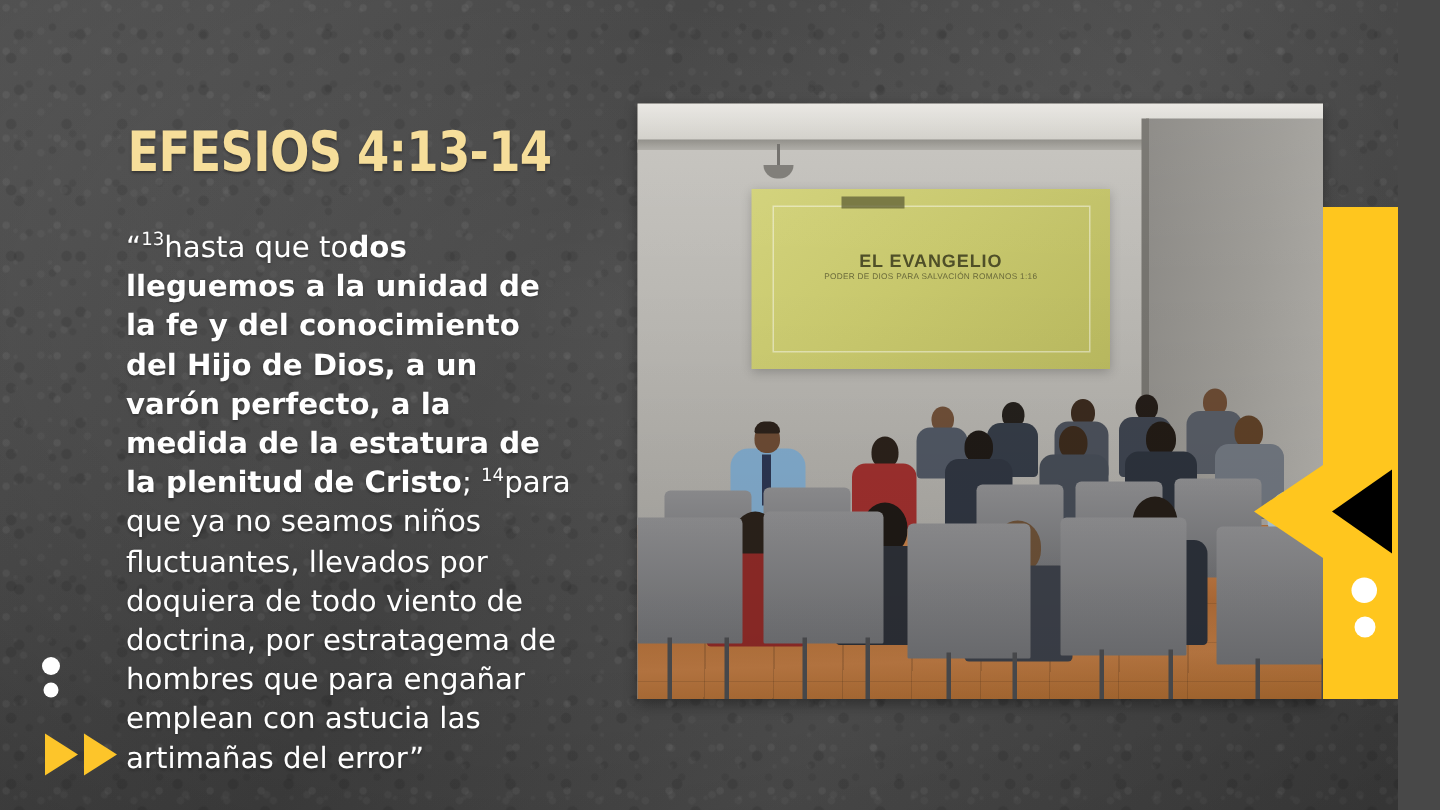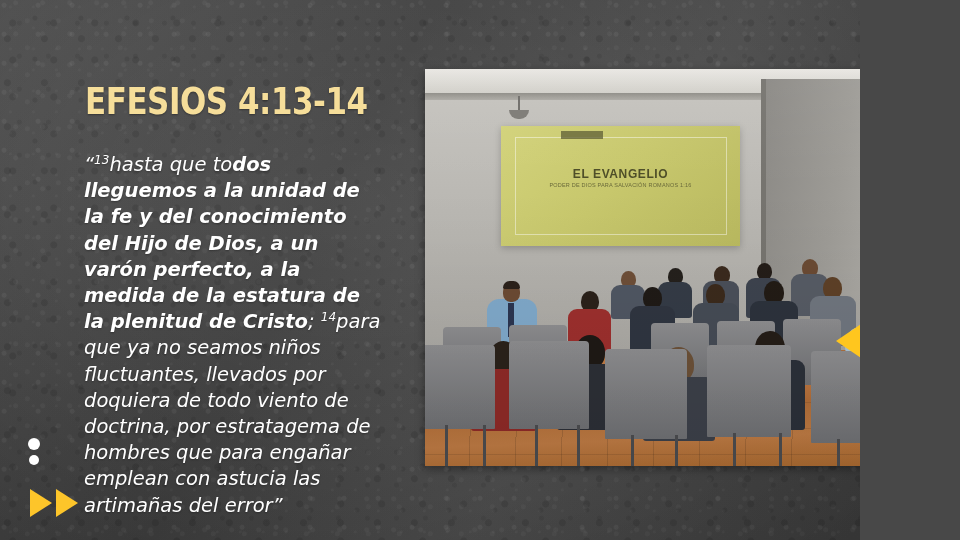--- a/index.html
+++ b/index.html
@@ -2,21 +2,21 @@
 <html><head>
 <meta charset="utf-8">
 <style>
   html,body{margin:0;padding:0;}
   body{
     width:960px;height:540px;overflow:hidden;
     font-family:"Liberation Sans", sans-serif;
     background:#484848;
   }
   .slide{
-    position:relative;width:860px;height:540px;overflow:hidden;
+    position:relative;width:932px;height:540px;overflow:hidden;
     background:#4a4a4a;
   }
   
   .bg-texture{
     position:absolute;inset:0;
     background-color:#4b4b4b;
     background-image:
       radial-gradient(circle at 12% 18%, rgba(255,255,255,.055) 0 2px, transparent 3px),
       radial-gradient(circle at 31% 62%, rgba(0,0,0,.10) 0 3px, transparent 4px),
       radial-gradient(circle at 58% 9%,  rgba(255,255,255,.04) 0 2px, transparent 3px),
@@ -50,21 +50,20 @@
     transform:scaleX(.93);
     transform-origin:left center;
     white-space:nowrap;
     text-shadow:0 1px 2px rgba(0,0,0,.35);
   }
 
   
   .verse{
     position:absolute;left:84px;top:152px;width:300px;
     color:#FFFFFF;
-    font-style:italic;
     font-size:19.5px;
     line-height:26.2px;
     font-family:"DejaVu Sans", sans-serif;
     text-shadow:0 1px 2px rgba(0,0,0,.3);
   }
   .verse b{font-weight:bold;}
   .verse sup{font-size:.62em;vertical-align:super;line-height:0;}
 
   
   .photo{

